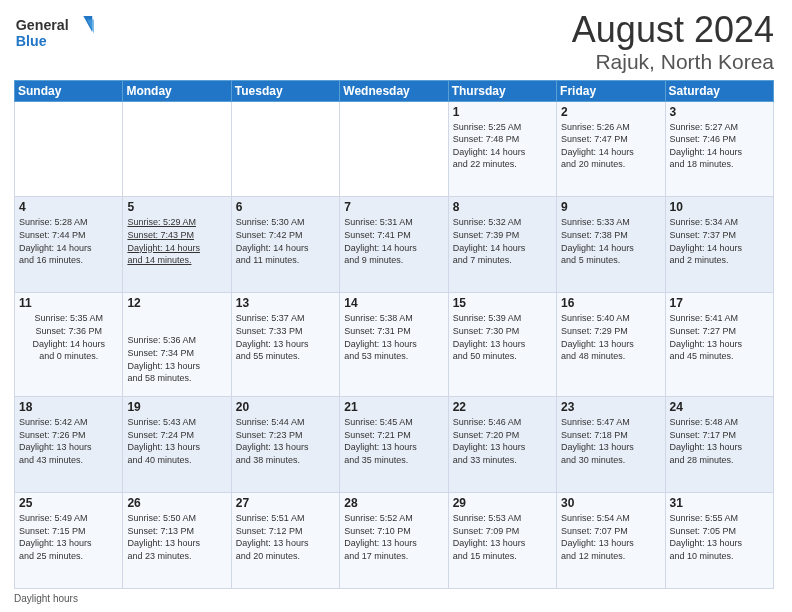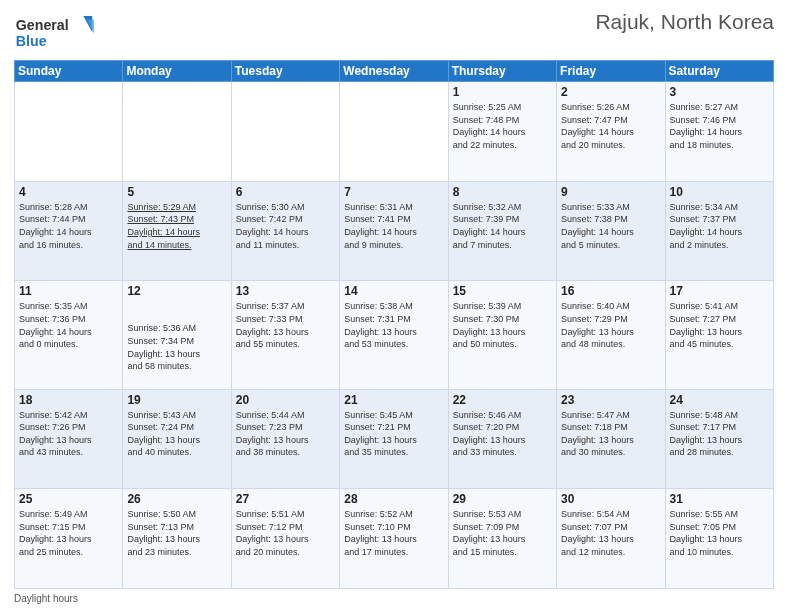--- a/index.html
+++ b/index.html
@@ -101,20 +101,21 @@
     <div class="logo">
   <svg width="80" height="44" viewBox="0 0 90 44">
     <text x="2" y="20" font-size="16" font-weight="bold" fill="#333" font-family="Arial">General</text>
     <text x="2" y="38" font-size="16" font-weight="bold" fill="#2176c7" font-family="Arial">Blue</text>
     <polygon points="72,2 86,2 86,20 72,20" fill="none"></polygon>
     <polygon points="78,4 88,4 88,22" fill="#2176c7"></polygon>
     <polygon points="82,8 90,8 90,24" fill="#4aa0e0" opacity="0.7"></polygon>
   </svg>
 </div>
     <div class="title-block">
+      <div class="main-title">August 2024</div>
       <div class="sub-title">Rajuk, North Korea</div>
     </div>
   </div>
 
   <table class="calendar">
     <thead>
       <tr>
       <th>Sunday</th>
           <th>Monday</th>
           <th>Tuesday</th>
@@ -199,21 +200,21 @@
             <span class="day-num">10</span>
             <div class="day-info" style="white-space: pre-line;">Sunrise: 5:34 AM
 Sunset: 7:37 PM
 Daylight: 14 hours
 and 2 minutes.</div>
           </td>
         </tr>
         <tr>
           <td>
             <span class="day-num">11</span>
-            <div class="day-info" style="white-space: pre-line;">Sunrise: 5:35 AM
+            <div class="day-info" style="white-space: pre-line; text-align: center;">Sunrise: 5:35 AM
 Sunset: 7:36 PM
 Daylight: 14 hours
 and 0 minutes.</div>
           </td>
           <td>
             <span class="day-num">12</span>
             <div class="day-info" style="white-space: pre-line; margin-top: 24px;">Sunrise: 5:36 AM
 Sunset: 7:34 PM
 Daylight: 13 hours
 and 58 minutes.</div>

